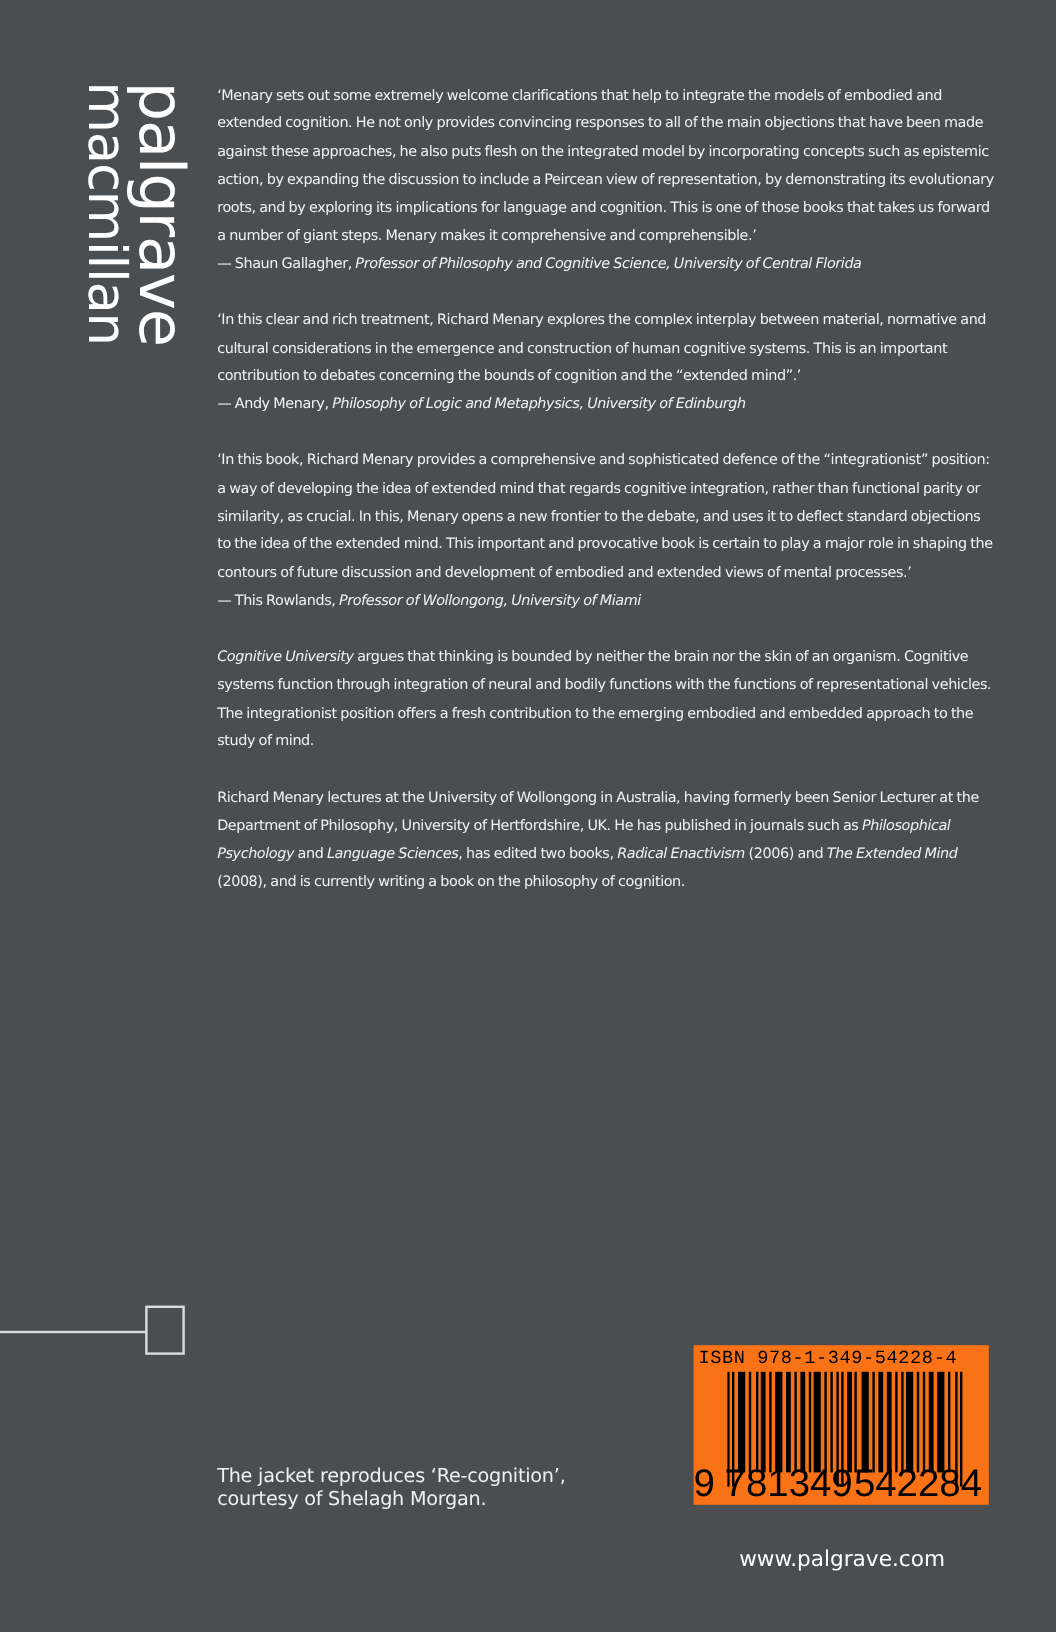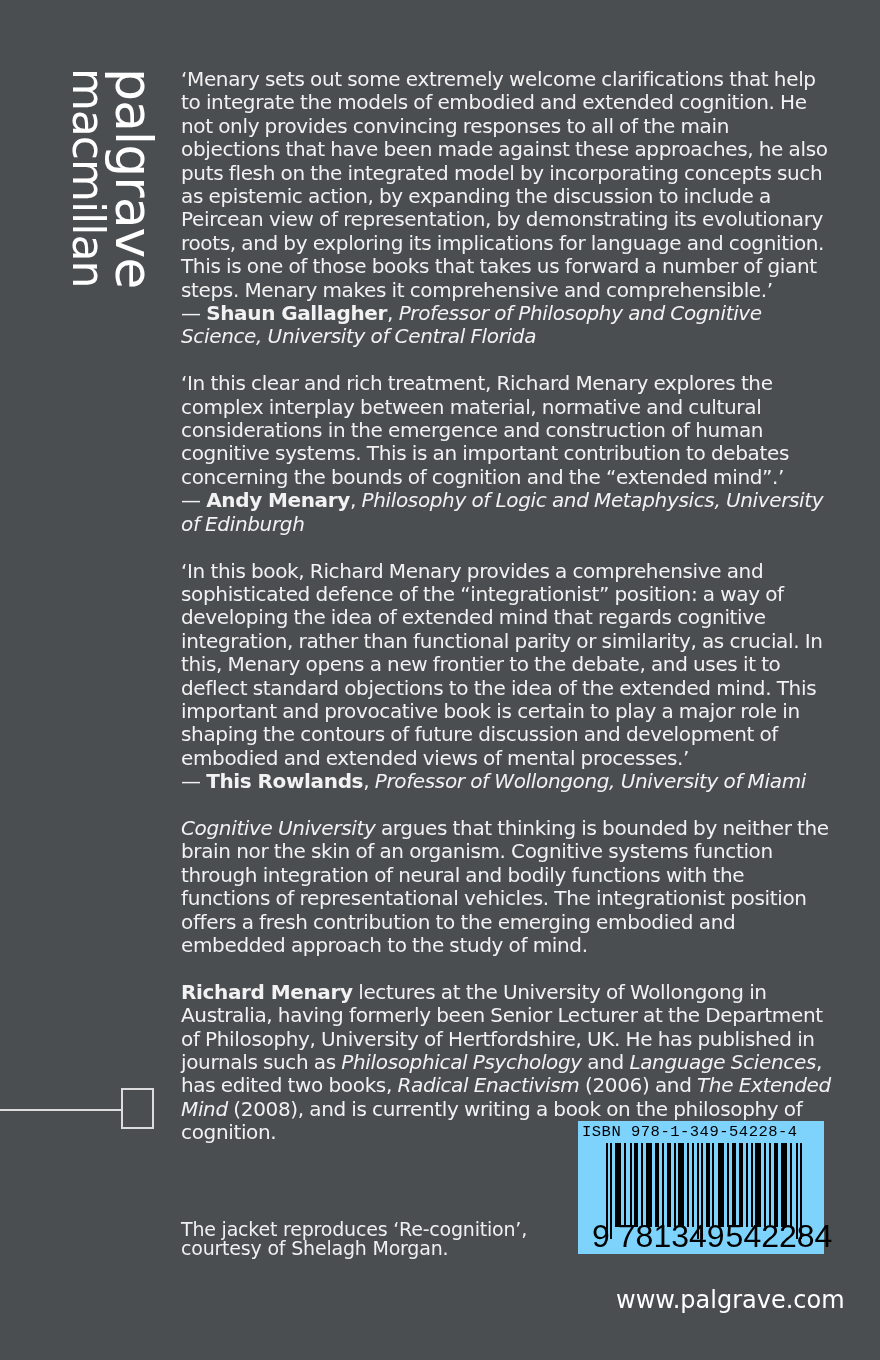--- a/index.html
+++ b/index.html
@@ -33,74 +33,74 @@
   .logo-line2 {
     display: block;
     font-size: 44px; line-height: 44px;
     letter-spacing: -1px;
     color: #ffffff;
   }
   .content {
     position: absolute;
     left: 181px; top: 68px;
     width: 650px;
-    font-size: 20px;
+    font-size: 12px;
     line-height: 23.4px;
     letter-spacing: -0.35px;
     word-spacing: -0.5px;
   }
   .content p { margin: 0 0 23.4px 0; }
-  .content b { font-weight: bold; }
+  .content b { font-weight: normal; }
   .content i { font-style: italic; }
   .decor-line {
     position: absolute; left: 0; top: 1109px;
     width: 122px; height: 2px; background: #dcdcdc;
   }
   .decor-square {
     position: absolute; left: 121px; top: 1088px;
     width: 33px; height: 41px;
     border: 2px solid #dcdcdc;
     box-sizing: border-box;
   }
   .credit {
     position: absolute; left: 181px; top: 1220px;
-    font-size: 19px; line-height: 19px;
+    font-size: 16px; line-height: 19px;
     letter-spacing: -0.2px;
     color: #f0f0f0;
   }
   .barcode {
     position: absolute; left: 578px; top: 1121px;
     width: 246px; height: 133px;
-    background: #7dd3fc;
+    background: #f97316;
     color: #000;
   }
   .isbn-text {
     position: absolute; left: 4px; top: 2px;
     font-family: "Liberation Mono", "DejaVu Sans Mono", monospace;
     font-size: 15.5px; letter-spacing: 0.5px;
     line-height: 18px;
     white-space: nowrap;
   }
   .bars {
     position: absolute; left: 28px; top: 22px;
     width: 200px; height: 96px;
   }
   .bars svg { display: block; }
   .digits {
-    position: absolute; left: 14px; top: 98px;
+    position: absolute; left: 0; top: 98px;
     font-family: "Liberation Sans", sans-serif;
     font-size: 32px; line-height: 34px;
     white-space: nowrap;
   }
   .digits span { display: inline-block; }
   .d-first { margin-right: 8px; }
   .d-mid { margin-right: 1px; }
   .website {
     position: absolute; left: 616px; top: 1289px;
-    font-size: 24px; line-height: 22px;
+    font-size: 18px; line-height: 22px;
     color: #ffffff;
   }
 </style>
 </head>
 <body>
 
 <div class="logo">
   <div class="logo-inner">
     <span class="logo-line1">palgrave</span>
     <span class="logo-line2">macmillan</span>

